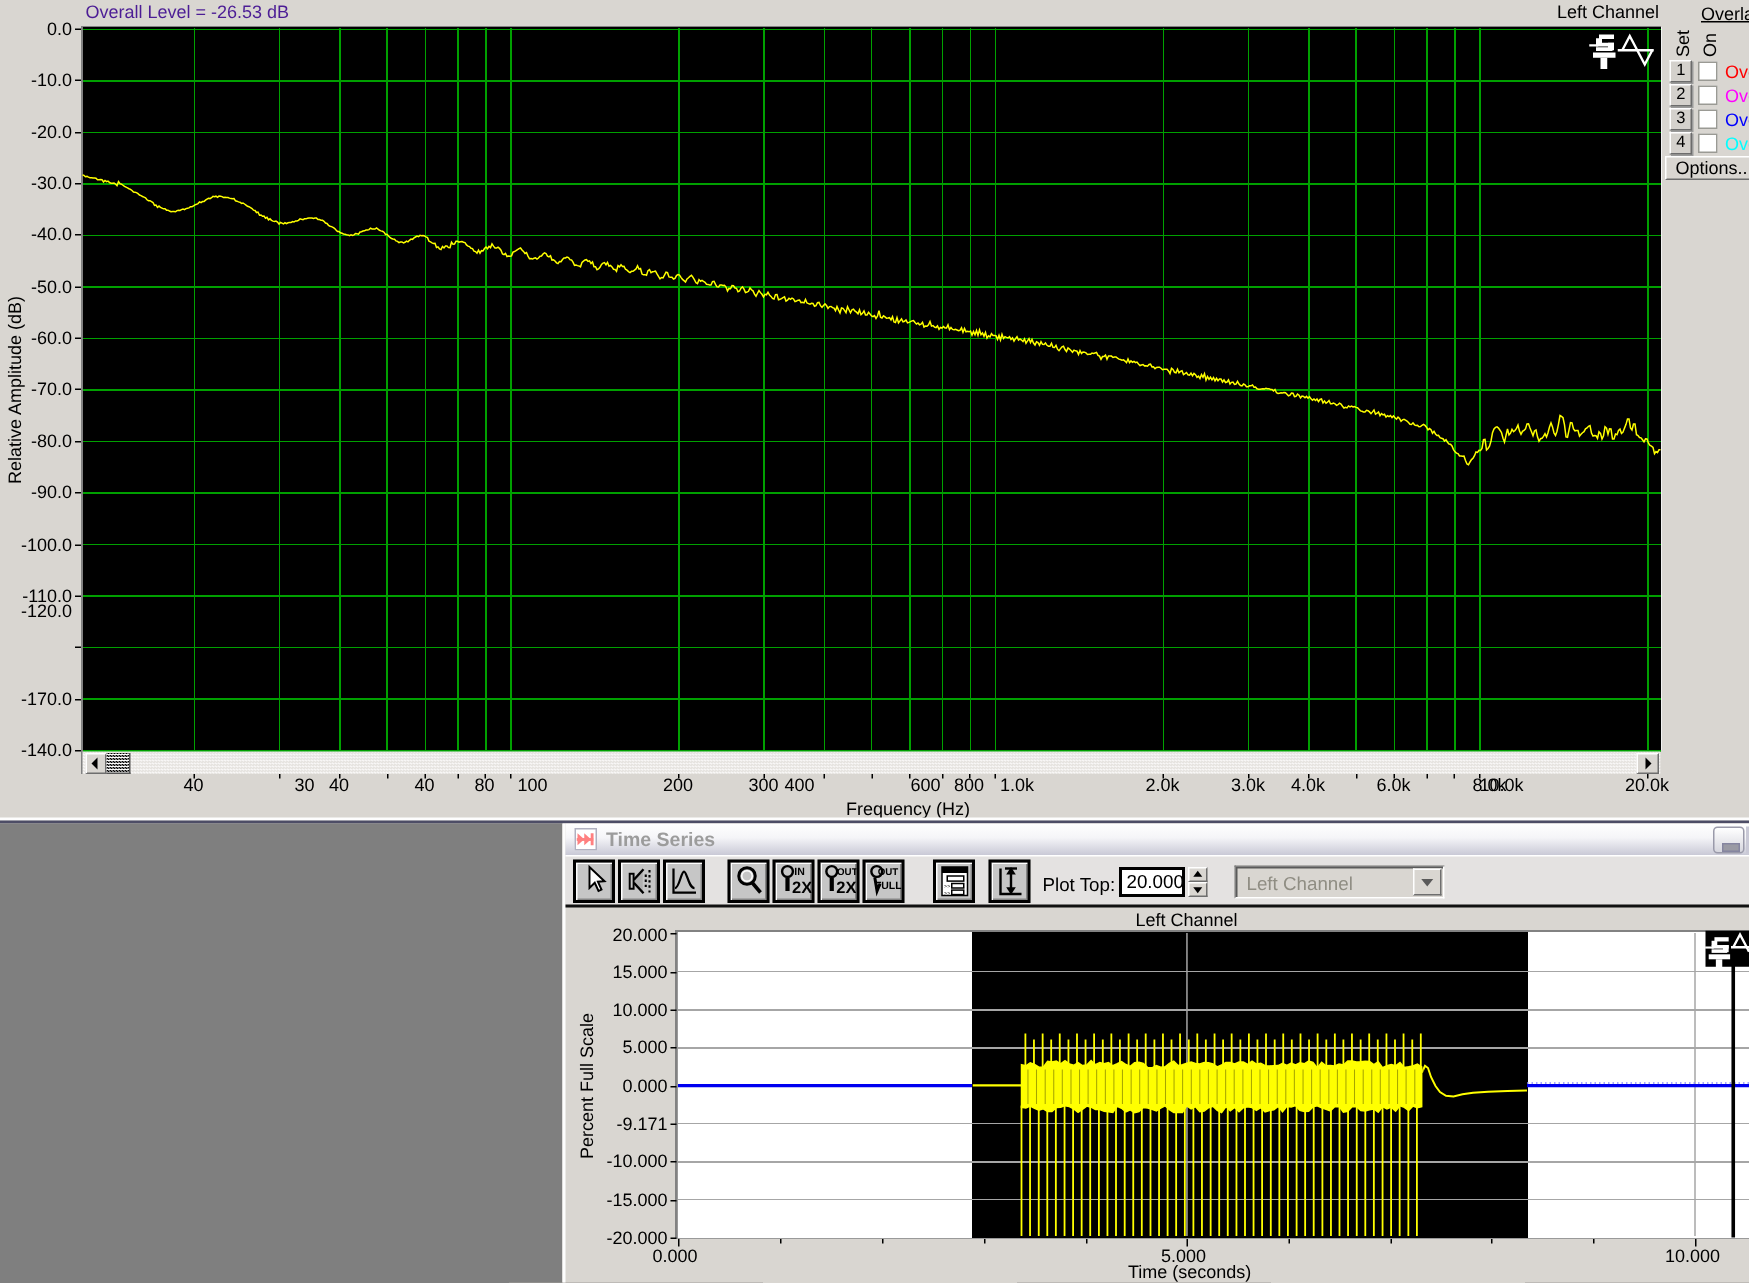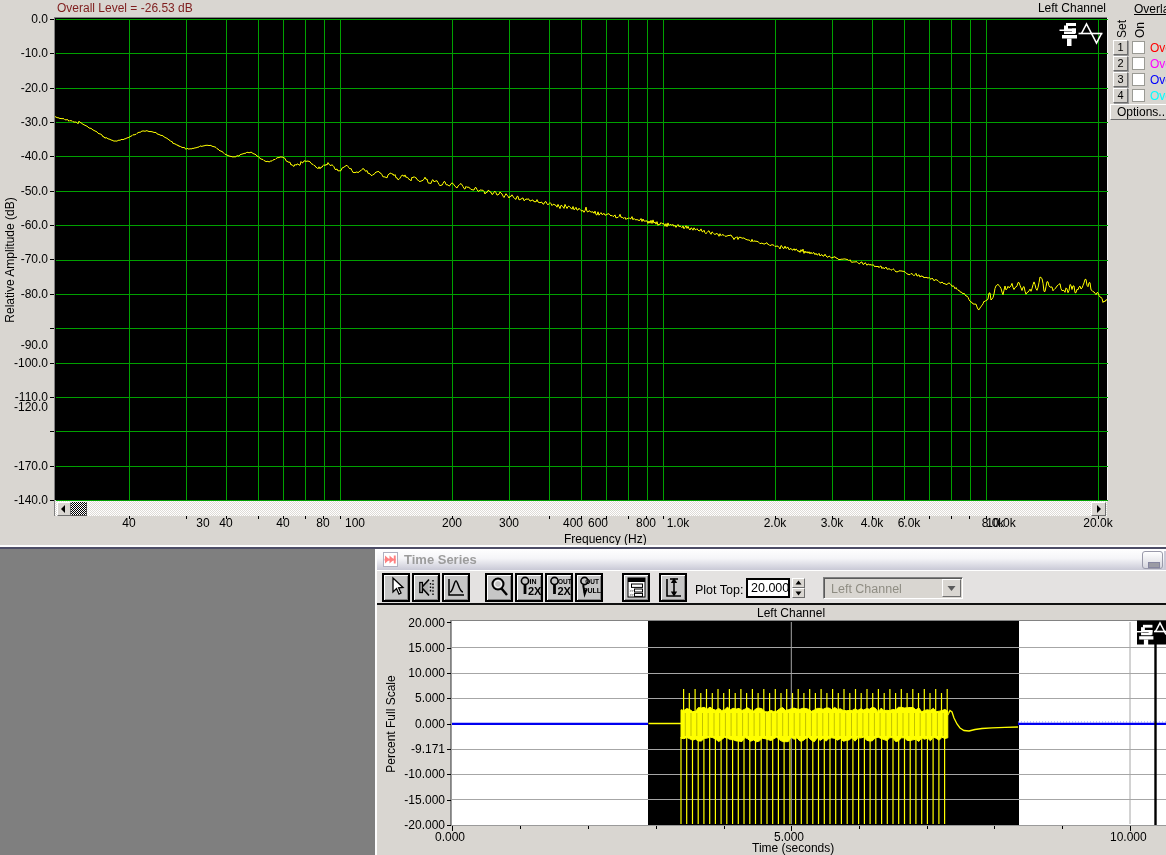--- a/index.html
+++ b/index.html
@@ -12,21 +12,21 @@
 .txtick{position:absolute;top:826px;width:1px;background:#000;}
 .tbtn{position:absolute;top:573px;width:28px;height:29px;background:#c6c6c6;border:2px solid #000;box-sizing:border-box;box-shadow:inset 1px 1px 0 #fff,inset -1px -1px 0 #868686;}
 .obtn{position:absolute;left:1113px;width:15px;height:15px;background:#d4d1cc;border:1px solid;border-color:#fff #6c6c6c #6c6c6c #fff;box-shadow:1px 1px 0 #9a9a9a;box-sizing:border-box;font-size:11px;text-align:center;line-height:12px;color:#000;}
 .ocheck{position:absolute;left:1132px;width:13px;height:13px;background:#fff;border:1px solid #9a9a94;box-sizing:border-box;}
 .olab{position:absolute;left:1150px;font-size:12px;}
 svg{display:block}
 </style></head><body>
 <div id="root">
 
 <div class="abs" style="left:0;top:0;width:1166px;height:545px;background:#d9d6d1;"></div>
-<div class="abs" style="left:57px;top:1px;font-size:12px;color:#7f1d1d;">Overall Level = -26.53 dB</div>
+<div class="abs" style="left:57px;top:1px;font-size:12px;color:#4c1d95;">Overall Level = -26.53 dB</div>
 <div class="abs" style="left:906px;top:1px;width:200px;text-align:right;font-size:12px;color:#000;">Left Channel</div>
 
 <svg class="abs" style="left:0;top:0" width="1166" height="545" shape-rendering="crispEdges">
   <rect x="55" y="18" width="1052" height="482" fill="#000"></rect>
   <line x1="54.5" y1="17" x2="54.5" y2="516" stroke="#828282"></line>
   <line x1="54" y1="17.5" x2="1107" y2="17.5" stroke="#828282"></line>
   <line x1="1107.5" y1="18" x2="1107.5" y2="500" stroke="#f2f2f2"></line>
   <g stroke="#00a000" stroke-width="1" transform="translate(0.5,0.5)">
   <line x1="129.0" y1="18" x2="129.0" y2="500"></line>
         <line x1="185.9" y1="18" x2="185.9" y2="500"></line>
@@ -89,21 +89,21 @@
 </svg>
 <div class="syl" style="top:12px">0.0</div>
     <div class="syl" style="top:46px">-10.0</div>
     <div class="syl" style="top:81px">-20.0</div>
     <div class="syl" style="top:115px">-30.0</div>
     <div class="syl" style="top:149px">-40.0</div>
     <div class="syl" style="top:184px">-50.0</div>
     <div class="syl" style="top:218px">-60.0</div>
     <div class="syl" style="top:252px">-70.0</div>
     <div class="syl" style="top:287px">-80.0</div>
-    <div class="syl" style="top:338px">-90.0</div>
+    <div class="syl" style="top:321px">-90.0</div>
     <div class="syl" style="top:356px">-100.0</div>
     <div class="syl" style="top:390px">-110.0</div>
     <div class="syl" style="top:400px">-120.0</div>
     <div class="syl" style="top:459px">-170.0</div>
     <div class="syl" style="top:493px">-140.0</div>
     <div class="sytick" style="top:19px"></div>
     <div class="sytick" style="top:53px"></div>
     <div class="sytick" style="top:88px"></div>
     <div class="sytick" style="top:122px"></div>
     <div class="sytick" style="top:156px"></div>
@@ -118,28 +118,28 @@
     <div class="sytick" style="top:466px"></div>
     <div class="sytick" style="top:500px"></div>
     <div class="sxl" style="left:104px">40</div>
     <div class="sxl" style="left:178px">30</div>
     <div class="sxl" style="left:201px">40</div>
     <div class="sxl" style="left:258px">40</div>
     <div class="sxl" style="left:298px">80</div>
     <div class="sxl" style="left:330px">100</div>
     <div class="sxl" style="left:427px">200</div>
     <div class="sxl" style="left:484px">300</div>
-    <div class="sxl" style="left:548px">400</div>
-    <div class="sxl" style="left:573px">600</div>
+    <div class="sxl" style="left:508px">400</div>
+    <div class="sxl" style="left:592px">600</div>
     <div class="sxl" style="left:621px">800</div>
     <div class="sxl" style="left:653px">1.0k</div>
     <div class="sxl" style="left:750px">2.0k</div>
     <div class="sxl" style="left:807px">3.0k</div>
     <div class="sxl" style="left:847px">4.0k</div>
-    <div class="sxl" style="left:884px">6.0k</div>
+    <div class="sxl" style="left:904px">6.0k</div>
     <div class="sxl" style="left:968px">8.0k</div>
     <div class="sxl" style="left:976px">10.0k</div>
     <div class="sxl" style="left:1073px">20.0k</div>
     <div class="sxtick" style="left:129px"></div>
     <div class="sxtick" style="left:186px"></div>
     <div class="sxtick" style="left:226px"></div>
     <div class="sxtick" style="left:258px"></div>
     <div class="sxtick" style="left:283px"></div>
     <div class="sxtick" style="left:305px"></div>
     <div class="sxtick" style="left:323px"></div>

